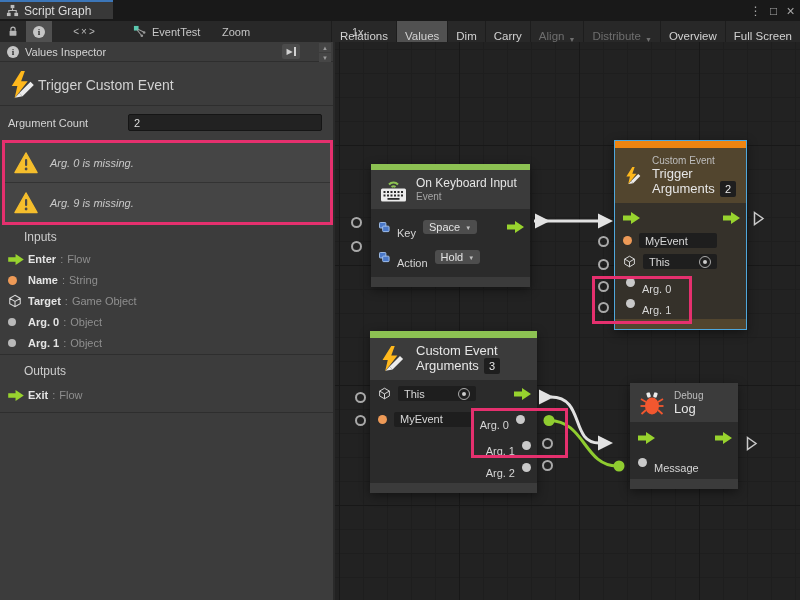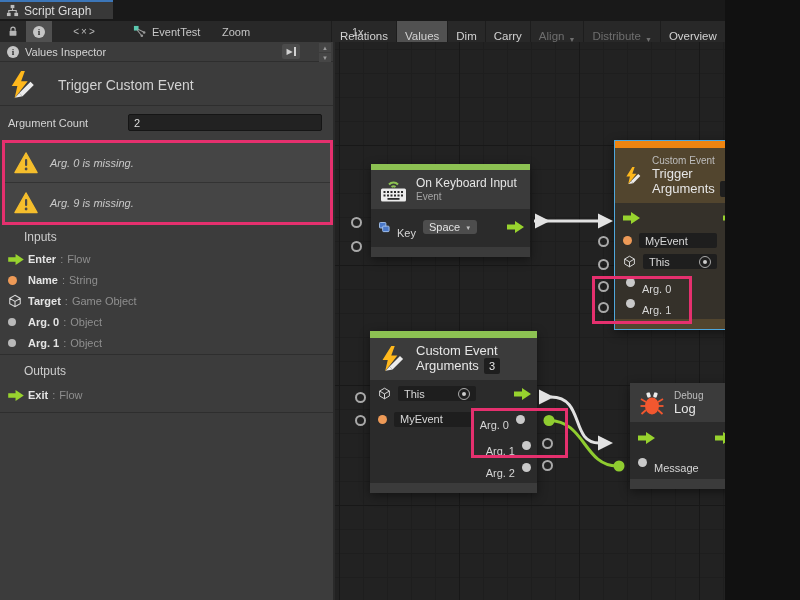--- a/index.html
+++ b/index.html
@@ -1,16 +1,16 @@
 <!DOCTYPE html>
 <html><head>
 <meta charset="utf-8">
 <style>
   html,body{margin:0;padding:0;background:#111;}
-  .screen{position:relative;width:725px;height:600px;background:#bef264;overflow:hidden;
+  .screen{position:relative;width:800px;height:600px;background:#bef264;overflow:hidden;
           font-family:"Liberation Sans",sans-serif;color:#d4d4d4;font-size:11px;
           -webkit-font-smoothing:antialiased;}
   .abs{position:absolute;}
 
   
   .tabbar{position:absolute;left:0;top:0;width:800px;height:21px;background:#191919;border-bottom:1px solid #141414;}
   .tab{position:absolute;left:0;top:0;width:113px;height:19px;background:#383838;border-top:2px solid #3C76B8;
        display:flex;align-items:center;gap:5px;padding-left:6px;box-sizing:border-box;color:#dcdcdc;font-size:12px;}
   .winctrl{position:absolute;top:0;height:21px;display:flex;align-items:center;justify-content:center;width:17px;color:#a8a8a8;font-size:12px;cursor:default;}
 
@@ -28,21 +28,21 @@
 
   .circle-i{display:inline-flex;width:12px;height:12px;border-radius:50%;background:#c6c6c6;color:#2d2d2d;
             align-items:center;justify-content:center;font-weight:bold;font-size:9px;font-family:"Liberation Serif",serif;}
 
   
   .inspector{position:absolute;left:0;top:42px;width:335px;height:558px;background:#3c3c3c;border-right:2px solid #2a2a2a;box-sizing:border-box;}
   .insp-header{position:absolute;left:0;top:0;width:100%;height:20px;border-bottom:1px solid #2e2e2e;display:flex;align-items:center;gap:6px;padding-left:7px;box-sizing:border-box;}
   .dockbtn{position:absolute;right:33px;top:2px;width:18px;height:15px;background:#4b4b4b;border-radius:2px;display:flex;align-items:center;justify-content:center;color:#d0d0d0;font-size:8px;}
   .dockbtn .bar{width:2px;height:9px;background:#d0d0d0;margin-left:1px;}
   .scrollbtn{position:absolute;right:2px;width:12px;height:9px;display:flex;align-items:center;justify-content:center;color:#9a9a9a;font-size:6px;background:#464646;}
-  .insp-title{position:absolute;left:0;top:22px;width:100%;height:42px;display:flex;align-items:center;gap:20px;padding-left:8px;box-sizing:border-box;border-bottom:1px solid #2e2e2e;}
+  .insp-title{position:absolute;left:0;top:22px;width:100%;height:42px;display:flex;align-items:center;gap:0;padding-left:8px;box-sizing:border-box;border-bottom:1px solid #2e2e2e;}
   .insp-title .t{font-size:14px;color:#d2d2d2;}
   .argrow{position:absolute;left:0;top:66px;width:100%;height:30px;display:flex;align-items:center;padding-left:8px;box-sizing:border-box;}
   .field{background:#222;border:1px solid #151515;border-radius:2px;color:#dedede;display:flex;align-items:center;padding:0 5px;box-sizing:border-box;}
   .arg-input{position:absolute;left:128px;top:6px;width:194px;height:17px;}
 
   .warnbox{position:absolute;left:2px;top:98px;width:325px;border:3px solid #E5306E;background:#454545;font-style:italic;}
   .warnrow{height:39px;display:flex;align-items:center;gap:12px;padding-left:9px;}
   .warnrow + .warnrow{border-top:1px solid #333;}
   .warntext{color:#c9c9c9;}
 
@@ -361,20 +361,31 @@
         <span class="dropdown">
           <span>Space</span>
           <span class="caret-sm">▼</span>
         </span>
         <span class="flow-arrow right-edge">
           <svg width="17" height="12" viewBox="0 0 17 12">
               <path d="M0 3.5 h8 V0 l9 6 -9 6 V8.5 H0 Z" fill="#98D32E"></path>
             </svg>
         </span>
       </div>
+      <div class="nrow">
+        <svg width="11" height="11" viewBox="0 0 12 12">
+          <rect x="0.5" y="0.5" width="7" height="6" rx="1" fill="#4a78c8" stroke="#a9c6f0" stroke-width="1"></rect>
+          <rect x="4" y="4.5" width="7" height="6" rx="1" fill="#4a78c8" stroke="#a9c6f0" stroke-width="1"></rect>
+        </svg>
+        <span class="nlabel">Action</span>
+        <span class="dropdown">
+          <span>Hold</span>
+          <span class="caret-sm">▼</span>
+        </span>
+      </div>
     </div>
     <div class="node-footer"></div>
   </div>
   <div class="portc" style="left:351px;top:217px;"></div>
   <div class="portc" style="left:351px;top:241px;"></div>
 
   <div class="node trigger selected" style="left:614px;top:140px;width:133px;">
     <div class="node-topbar" style="background:#EE8410;height:7px;"></div>
     <div class="node-header">
       <svg width="28" height="28" viewBox="0 0 32 32">

